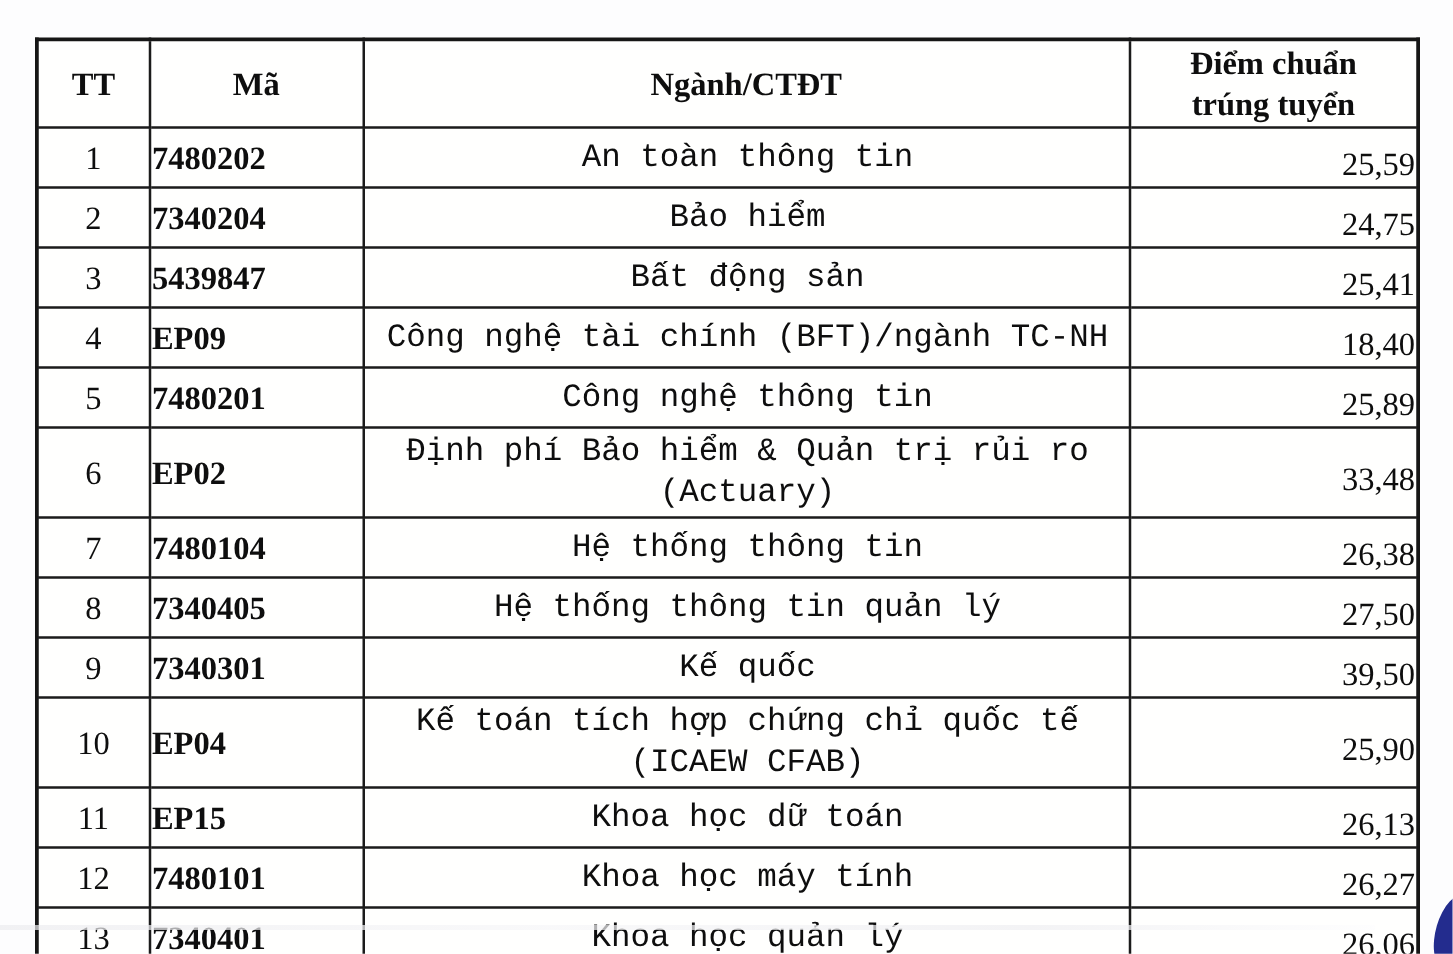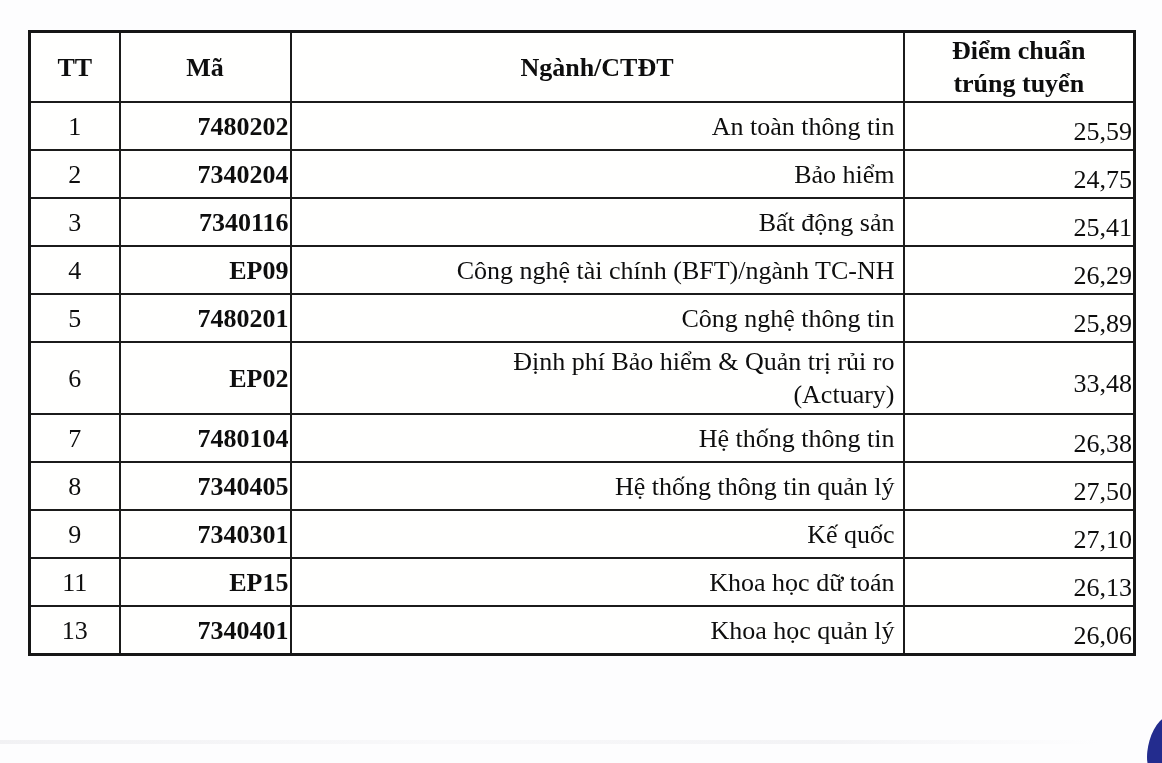--- a/index.html
+++ b/index.html
@@ -48,29 +48,30 @@
     text-align: center;
     vertical-align: middle;
     white-space: pre-line;
   }
   tbody tr { height: 46px; }
   td.tt {
     text-align: center;
     vertical-align: middle;
   }
   td.ma {
-    text-align: right;
+    text-align: left;
     vertical-align: middle;
     font-weight: bold;
   }
   td.nganh {
-    text-align: right;
+    text-align: center;
     vertical-align: middle;
     padding: 2px 8px 2px 10px;
     white-space: pre-line;
+    font-family: Liberation Mono, monospace;
   }
   td.diem {
     text-align: right;
     vertical-align: middle;
     padding-top: 12px;
   }
   
   .ink-mark {
     position: absolute;
     left: 1149px;
@@ -121,29 +122,29 @@
         <td class="diem">25,59</td>
       </tr>
       <tr>
         <td class="tt">2</td>
         <td class="ma">7340204</td>
         <td class="nganh">Bảo hiểm</td>
         <td class="diem">24,75</td>
       </tr>
       <tr>
         <td class="tt">3</td>
-        <td class="ma">7340116</td>
+        <td class="ma">5439847</td>
         <td class="nganh">Bất động sản</td>
         <td class="diem">25,41</td>
       </tr>
       <tr>
         <td class="tt">4</td>
         <td class="ma">EP09</td>
         <td class="nganh">Công nghệ tài chính (BFT)/ngành TC-NH</td>
-        <td class="diem">26,29</td>
+        <td class="diem">18,40</td>
       </tr>
       <tr>
         <td class="tt">5</td>
         <td class="ma">7480201</td>
         <td class="nganh">Công nghệ thông tin</td>
         <td class="diem">25,89</td>
       </tr>
       <tr>
         <td class="tt">6</td>
         <td class="ma">EP02</td>
@@ -160,29 +161,42 @@
       <tr>
         <td class="tt">8</td>
         <td class="ma">7340405</td>
         <td class="nganh">Hệ thống thông tin quản lý</td>
         <td class="diem">27,50</td>
       </tr>
       <tr>
         <td class="tt">9</td>
         <td class="ma">7340301</td>
         <td class="nganh">Kế quốc</td>
-        <td class="diem">27,10</td>
+        <td class="diem">39,50</td>
+      </tr>
+      <tr>
+        <td class="tt">10</td>
+        <td class="ma">EP04</td>
+        <td class="nganh">Kế toán tích hợp chứng chỉ quốc tế
+(ICAEW CFAB)</td>
+        <td class="diem">25,90</td>
       </tr>
       <tr>
         <td class="tt">11</td>
         <td class="ma">EP15</td>
         <td class="nganh">Khoa học dữ toán</td>
         <td class="diem">26,13</td>
       </tr>
       <tr>
+        <td class="tt">12</td>
+        <td class="ma">7480101</td>
+        <td class="nganh">Khoa học máy tính</td>
+        <td class="diem">26,27</td>
+      </tr>
+      <tr>
         <td class="tt">13</td>
         <td class="ma">7340401</td>
         <td class="nganh">Khoa học quản lý</td>
         <td class="diem">26,06</td>
       </tr>
     </tbody>
   </table>
 
   <div class="scan-streak"></div>
   <div class="ink-mark"></div>

